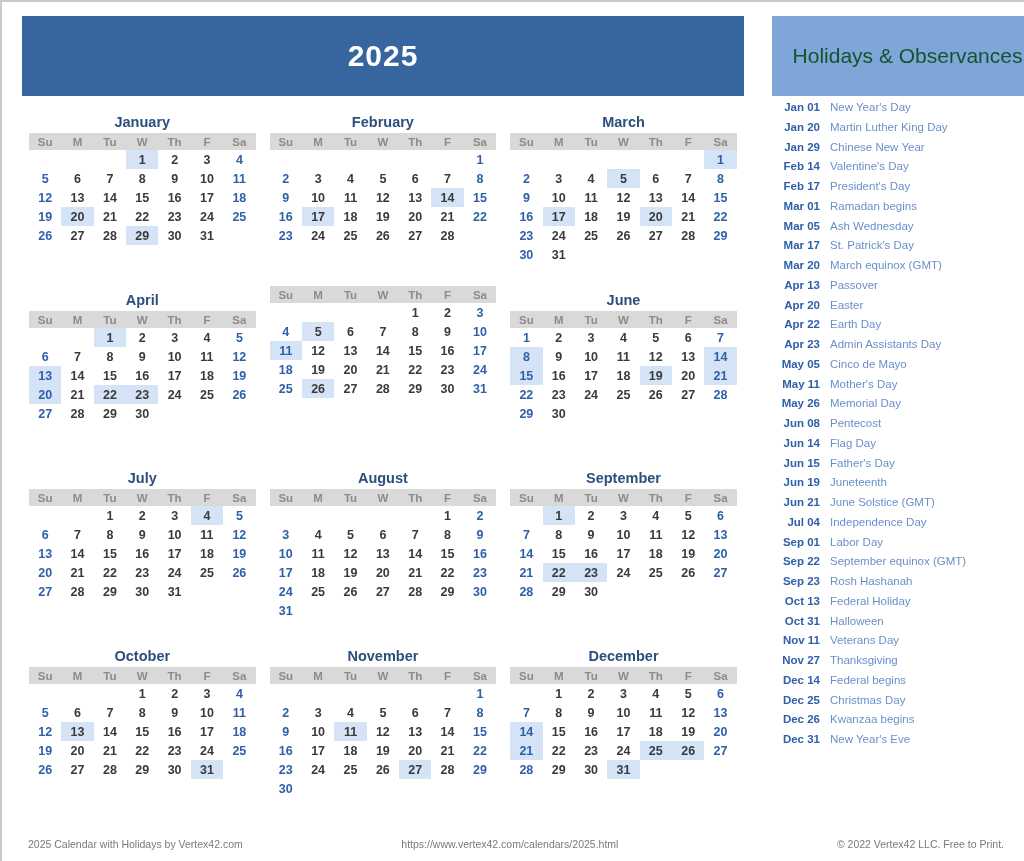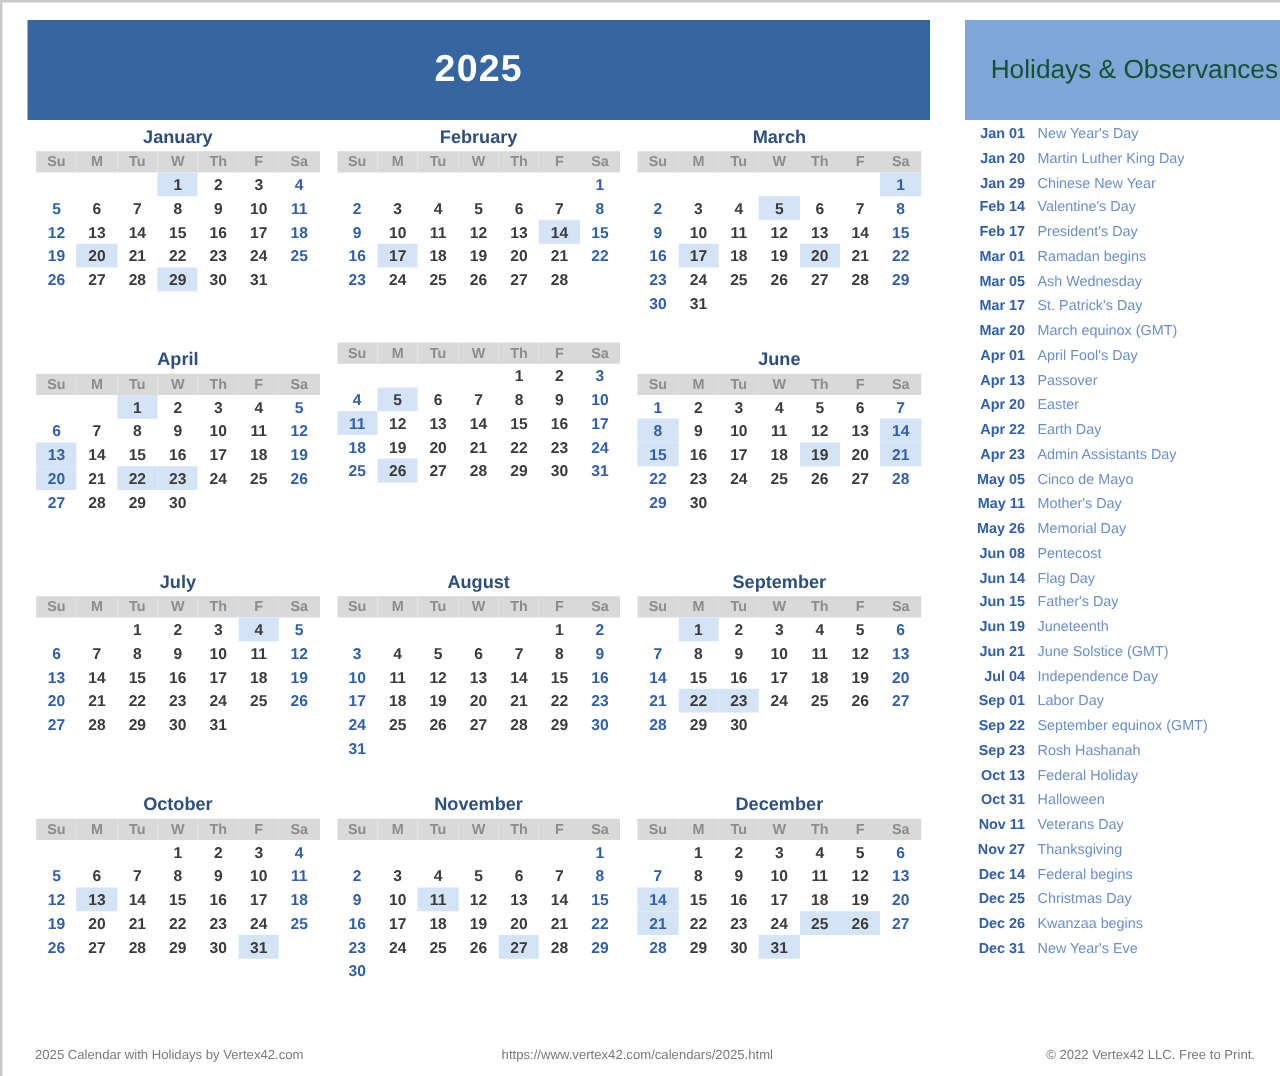--- a/index.html
+++ b/index.html
@@ -53,21 +53,21 @@
   }
   .months{
     width:722px;
     flex:0 0 auto;
     display:flex;
     flex-wrap:wrap;
   }
   .month{
     width:240.6px;
     box-sizing:border-box;
-    padding:0 7px;
+    padding:12px 7px;
     height:178px;
   }
   .month-title{
     text-align:center;
     color:#2c4f7c;
     font-size:14.5px;
     font-weight:bold;
     padding:6px 0 3px 0;
   }
   table.cal{
@@ -961,24 +961,20 @@
         </div>
         <div class="hol-row">
           <span class="hol-date">Mar 17</span>
           <span class="hol-name">St. Patrick's Day</span>
         </div>
         <div class="hol-row">
           <span class="hol-date">Mar 20</span>
           <span class="hol-name">March equinox (GMT)</span>
         </div>
         <div class="hol-row">
-          <span class="hol-date">Apr 01</span>
-          <span class="hol-name">April Fool's Day</span>
-        </div>
-        <div class="hol-row">
           <span class="hol-date">Apr 13</span>
           <span class="hol-name">Passover</span>
         </div>
         <div class="hol-row">
           <span class="hol-date">Apr 20</span>
           <span class="hol-name">Easter</span>
         </div>
         <div class="hol-row">
           <span class="hol-date">Apr 22</span>
           <span class="hol-name">Earth Day</span>

